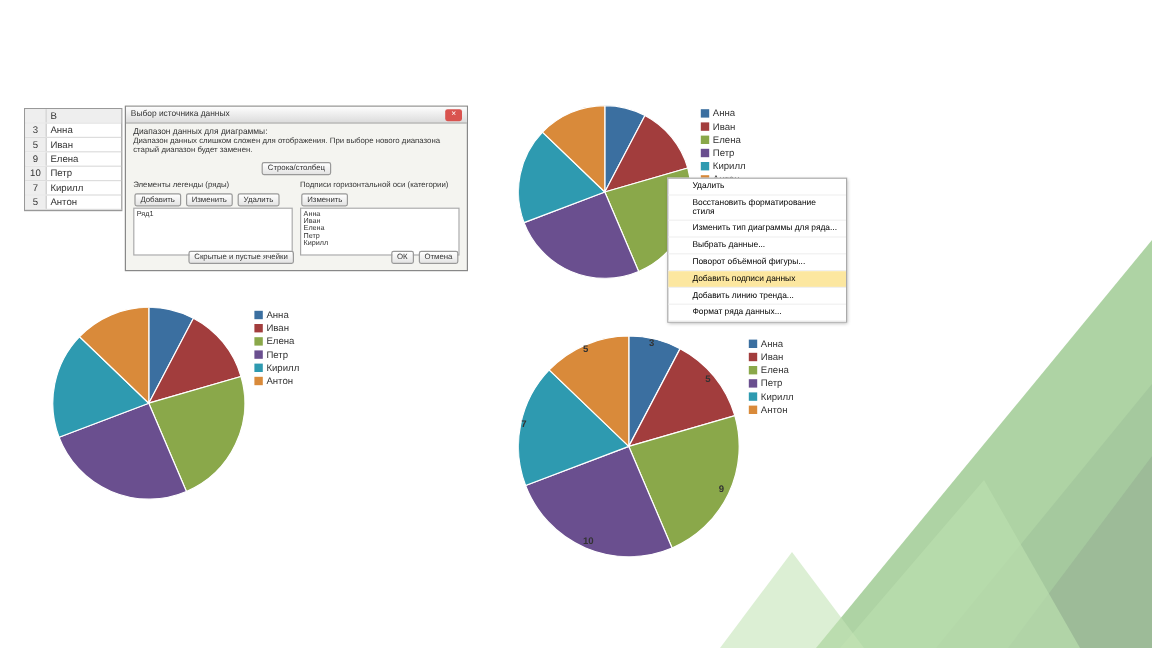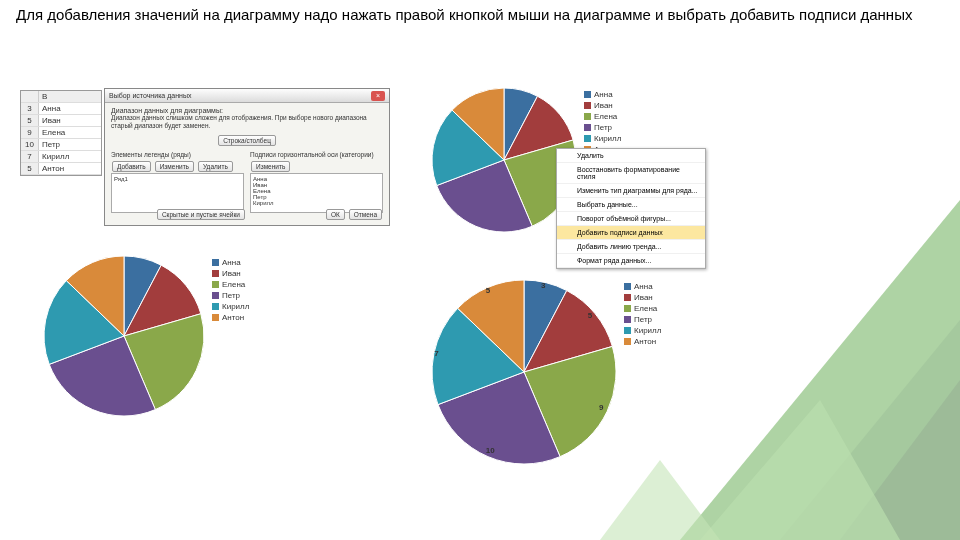--- a/index.html
+++ b/index.html
@@ -59,21 +59,20 @@
 <svg viewBox="0 0 400 540">
       <polygon points="400,540 120,540 400,200" fill="#5fa84b"></polygon>
       <polygon points="400,540 220,540 400,320" fill="#4d9440"></polygon>
       <polygon points="400,380 280,540 400,540" fill="#3d7a33"></polygon>
       <polygon points="140,540 260,400 340,540" fill="#78bf5f" opacity="0.7"></polygon>
       <polygon points="40,540 160,540 100,460" fill="#8cc96f" opacity="0.6"></polygon>
     </svg>
 </div>
 
 <div class="top-text">
-  <div class="col">Для добавления значений на диаграмму надо нажать правой кнопкой мыши на диаграмме и выбрать добавить подписи данных</div>
 </div>
 
 <div class="panel left" id="sheet">
     <div class="cell">
       <span class="rn">&nbsp;</span>
       <span class="rv" style="background:#eee">B</span>
     </div>
     <div class="cell">
       <span class="rn">3</span>
       <span class="rv">Анна</span>

